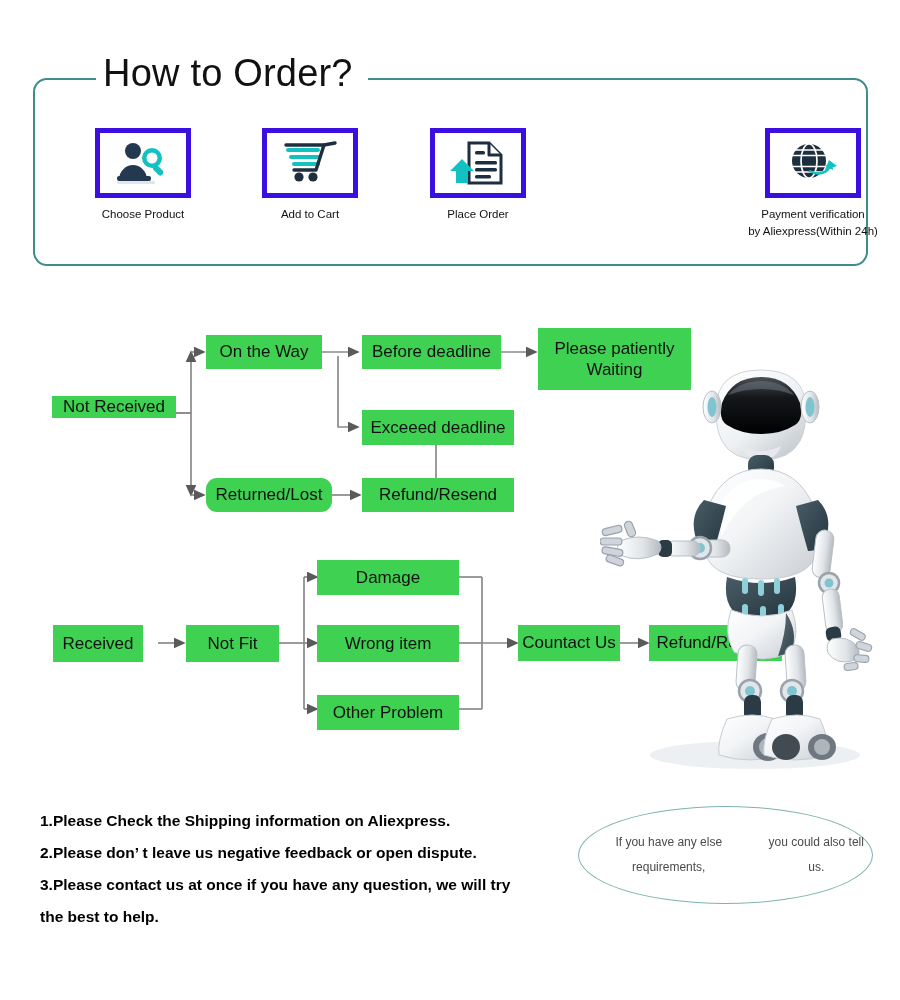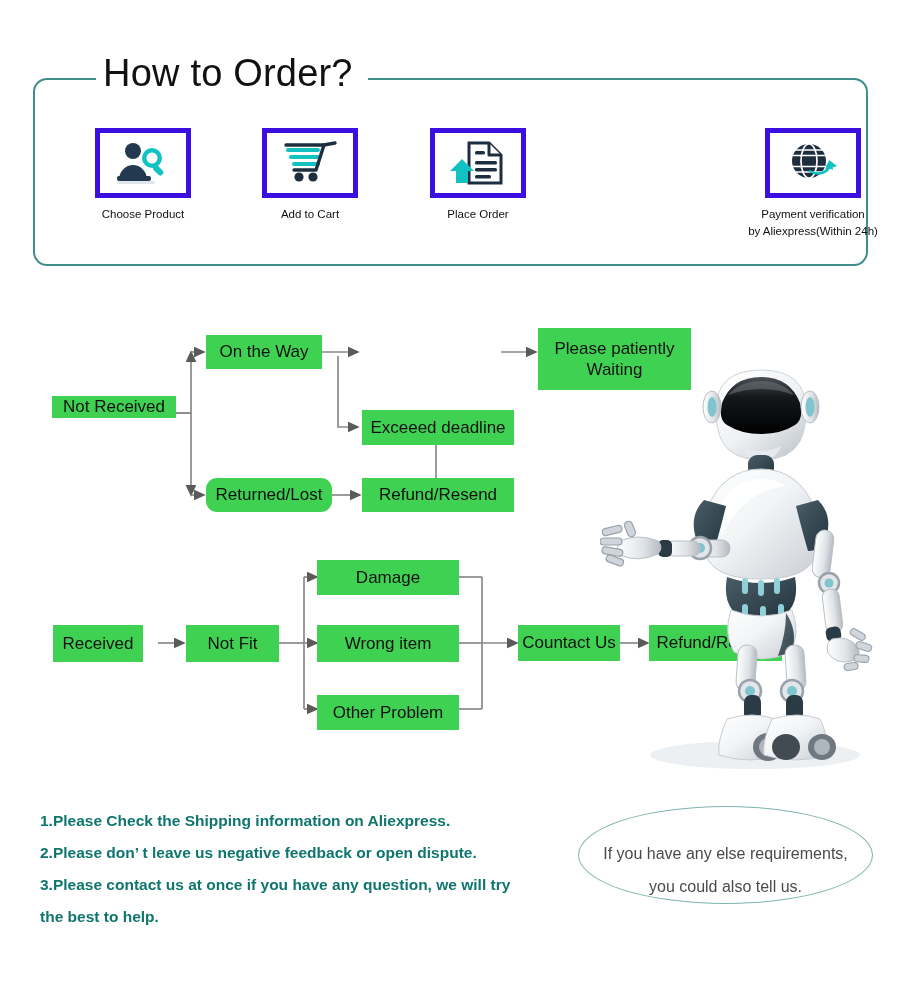--- a/index.html
+++ b/index.html
@@ -49,32 +49,32 @@
     box-sizing:border-box;
   }
   .node.two-line{flex-direction:column;}
 
   
   .robot{position:absolute;left:600px;top:355px;width:300px;height:430px;}
 
   
   .notes{
     position:absolute;left:40px;top:805px;width:560px;
-    font-size:15.5px;font-weight:bold;color:#0f766e;line-height:2.07;
+    font-size:15.5px;font-weight:bold;color:#000000;line-height:2.07;
   }
   .notes div{white-space:nowrap;}
 
   .bubble{
     position:absolute;left:578px;top:806px;width:295px;height:98px;
     border:1.6px solid #7fb3ae;border-radius:50%;box-sizing:border-box;
   }
   .bubble-txt{
     position:absolute;left:578px;top:806px;width:295px;height:98px;
-    display:flex;flex-direction:column;align-items:center;justify-content:flex-end;
-    font-size:16px;color:#4a4a4a;line-height:2.1;text-align:center;
+    display:flex;flex-direction:row;align-items:center;justify-content:space-between;
+    font-size:12px;color:#4a4a4a;line-height:2.1;text-align:center;
   }
 </style>
 </head>
 <body>
 
 <div id="page">
 
   <div class="hdr-frame"></div>
   <div class="hdr-title-mask"></div>
   <div class="hdr-title">How to Order?</div>
@@ -193,20 +193,21 @@
         <path d="M482,343 H517" marker-end="url(#ah)"></path>
 
         <path d="M620,343 H648" marker-end="url(#ah)"></path>
       </g>
     </svg>
 
     <div class="node" style="left:52px;top:96px;width:124px;height:22px;">Not Received</div>
 
     <div class="node" style="left:206px;top:35px;width:116px;height:34px;">On the Way</div>
 
+    <div class="node" style="left:362px;top:35px;width:139px;height:34px;">Before deadline</div>
 
     <div class="node two-line" style="left:538px;top:28px;width:153px;height:62px;">
       <span>Please patiently</span>
       <span>Waiting</span>
     </div>
 
     <div class="node" style="left:362px;top:110px;width:152px;height:35px;">Exceeed deadline</div>
 
     <div class="node" style="left:206px;top:178px;width:126px;height:34px;border-radius:11px;">Returned/Lost</div>
 

